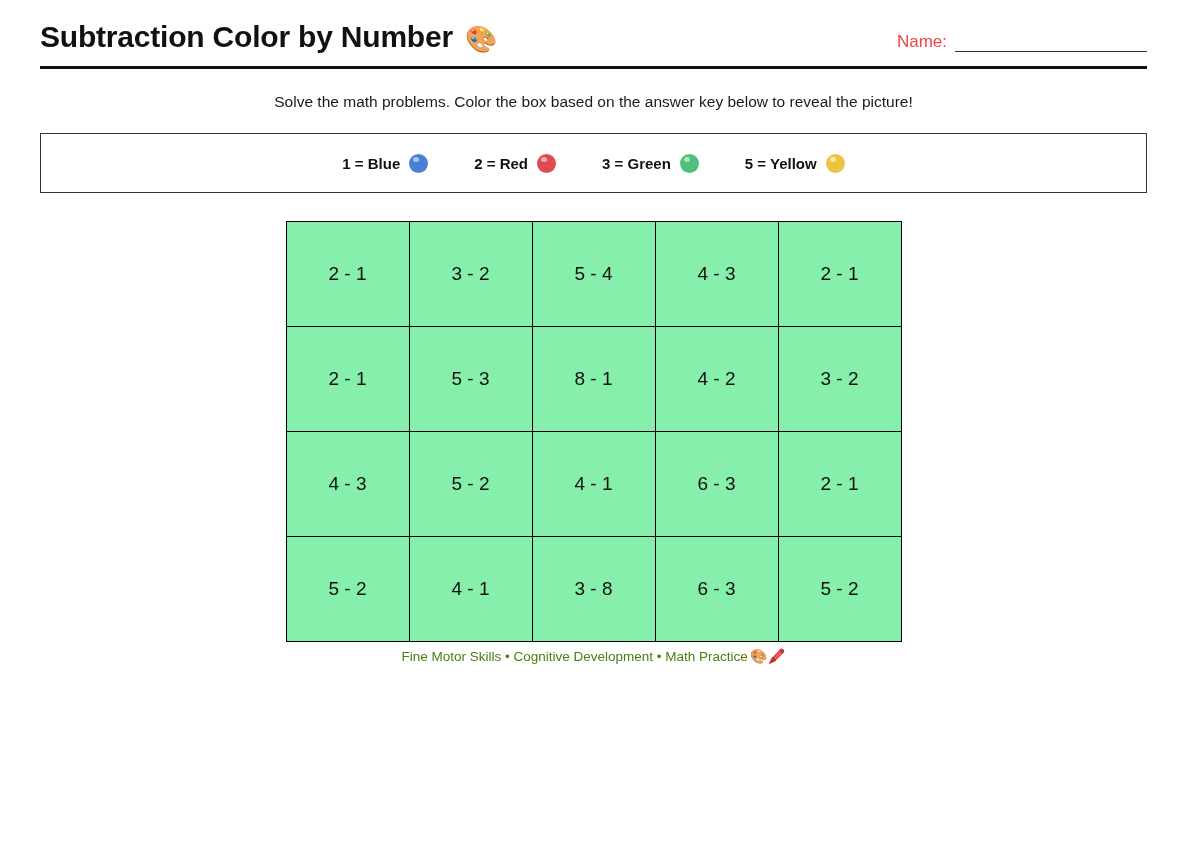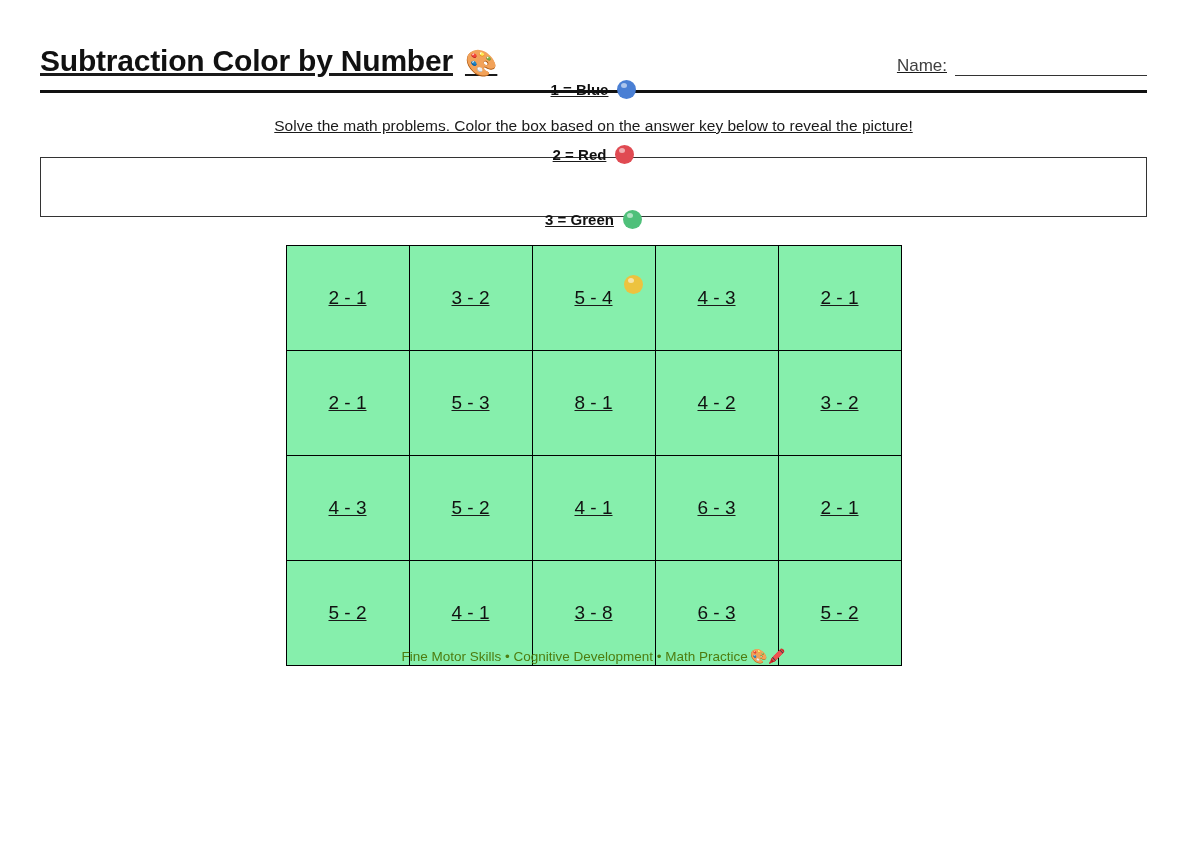--- a/index.html
+++ b/index.html
@@ -12,23 +12,22 @@
     height: 846px;
     font-family: "Liberation Sans", sans-serif;
     color: #1a1a1a;
     position: relative;
     overflow: hidden;
   }
   .page {
     width: 1187px;
     height: 702px;
     box-sizing: border-box;
-    padding: 44px 40px 0 40px;
-    position: relative;
-    text-decoration: underline;
+    padding: 20px 40px 0 40px;
+    position: relative;
   }
 
   
   .header {
     display: flex;
     align-items: flex-end;
     justify-content: space-between;
     border-bottom: 3px solid #111111;
     padding-bottom: 12px;
   }
@@ -51,21 +50,21 @@
     top: 2px;
   }
   .name-wrap {
     display: flex;
     align-items: flex-end;
     gap: 8px;
     padding-bottom: 2px;
   }
   .name-label {
     font-size: 17px;
-    color: #404040;
+    color: #ef4444;
   }
   .name-line {
     width: 192px;
     border-bottom: 1.6px solid #333333;
     height: 17px;
   }
 
   
   .instructions {
     text-align: center;
@@ -76,21 +75,20 @@
 
   
   .key-box {
     margin-top: 22px;
     border: 1.5px solid #333333;
     height: 58px;
     display: flex;
     align-items: center;
     justify-content: center;
     gap: 46px;
-    flex-direction: column;
   }
   .key-item {
     display: flex;
     align-items: center;
     gap: 9px;
     font-size: 15px;
     font-weight: bold;
     color: #111111;
   }
   .dot {

